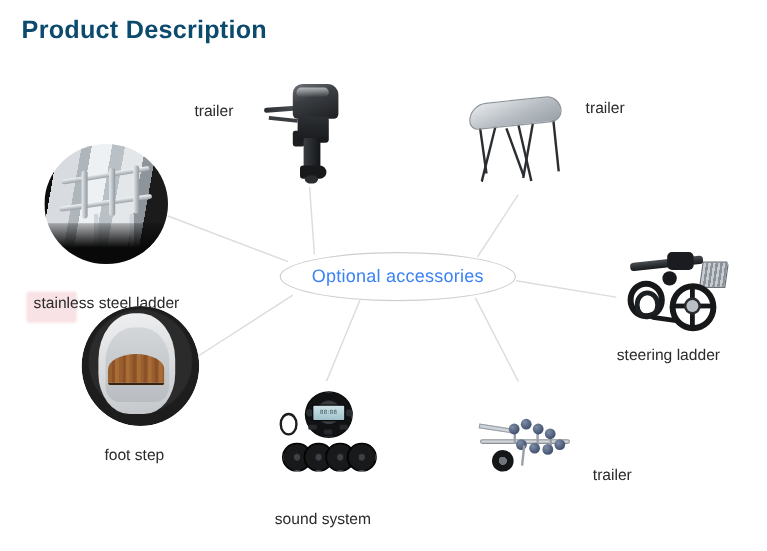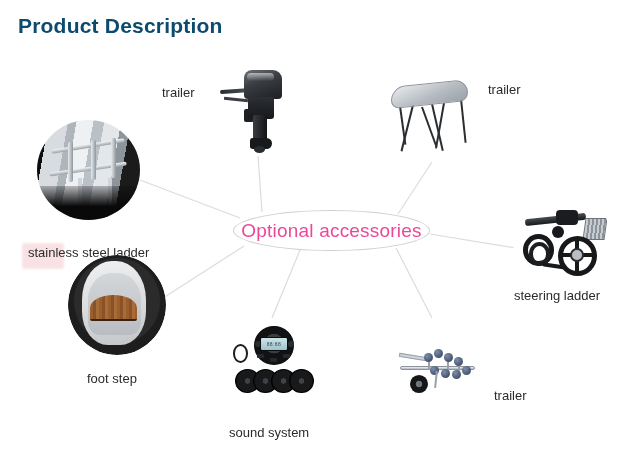--- a/index.html
+++ b/index.html
@@ -53,22 +53,22 @@
     height: 41px;
     border: 1px solid #cfcfcf;
     border-radius: 50%;
     background: #ffffff;
     display: flex;
     align-items: center;
     justify-content: center;
     box-sizing: border-box;
   }
   #center-node-label {
-    font-size: 19px;
-    color: #ec4899;
+    font-size: 15px;
+    color: #3b82f6;
     letter-spacing: 0.2px;
     white-space: nowrap;
   }
 
   
   .node {
     position: absolute;
   }
   .node-circle {
     position: absolute;

